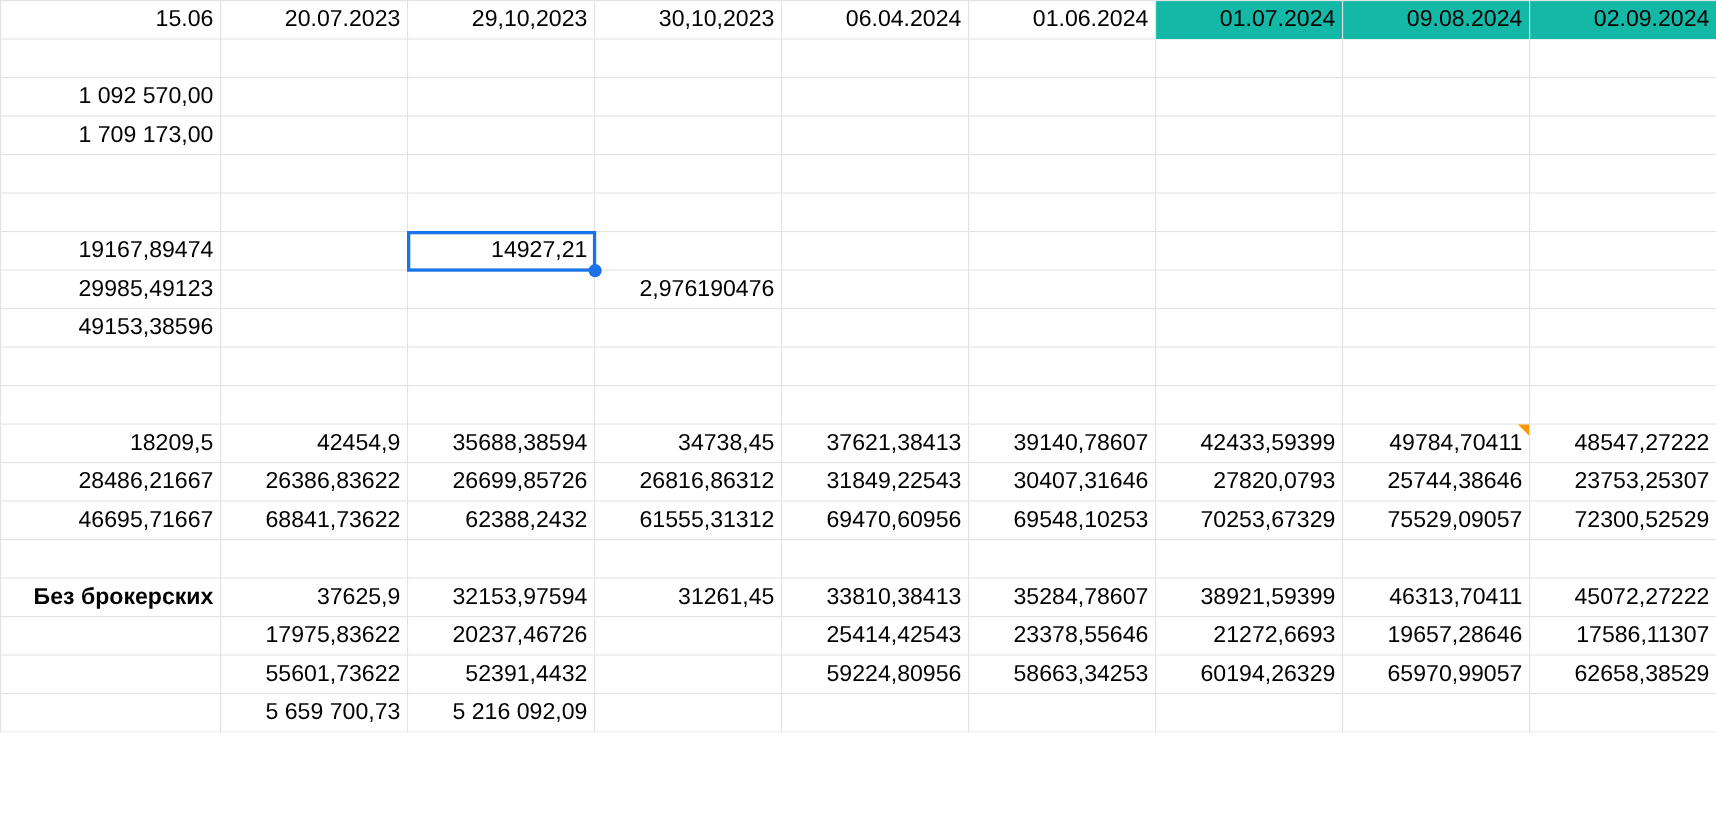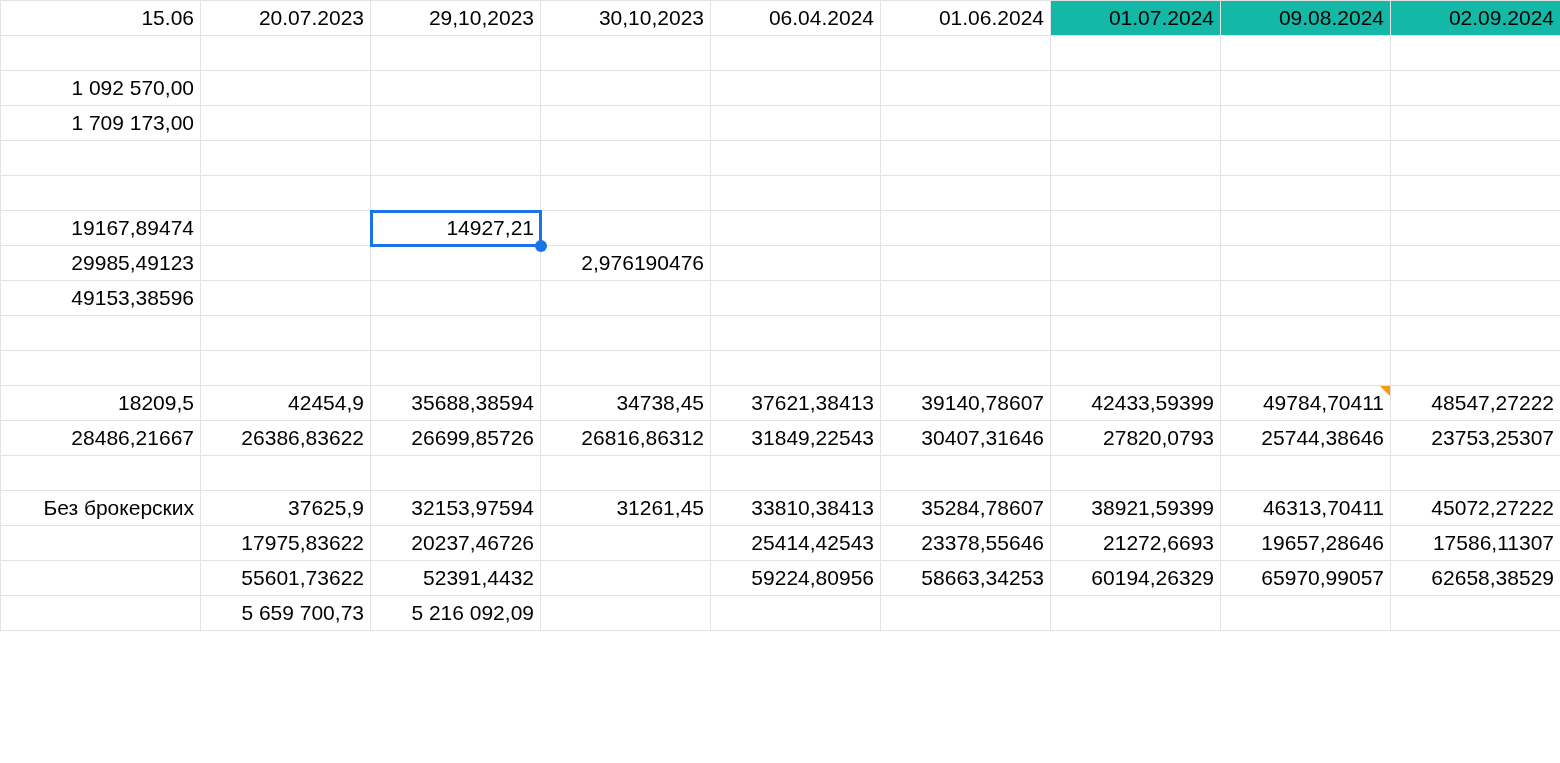--- a/index.html
+++ b/index.html
@@ -29,21 +29,21 @@
     position: relative;
   }
   
   col.c0 { width: 200px; }
   col.cn { width: 170px; }
 
   td.hl-green {
     background: #14b8a6;
   }
   td.bold {
-    font-weight: normal;
+    font-weight: bold;
     text-align: left;
     padding-left: 8px;
   }
   
   td.selected {
     outline: 3px solid #1a73e8;
     outline-offset: -2px;
     z-index: 2;
     margin-left: 25px;
   }
@@ -221,20 +221,31 @@
         <td>26386,83622</td>
         <td>26699,85726</td>
         <td>26816,86312</td>
         <td>31849,22543</td>
         <td>30407,31646</td>
         <td>27820,0793</td>
         <td>25744,38646</td>
         <td>23753,25307</td>
       </tr>
       <tr>
+        <td>46695,71667</td>
+        <td>68841,73622</td>
+        <td>62388,2432</td>
+        <td>61555,31312</td>
+        <td>69470,60956</td>
+        <td>69548,10253</td>
+        <td>70253,67329</td>
+        <td>75529,09057</td>
+        <td>72300,52529</td>
+      </tr>
+      <tr>
         <td></td>
         <td></td>
         <td></td>
         <td></td>
         <td></td>
         <td></td>
         <td></td>
         <td></td>
         <td></td>
       </tr>

